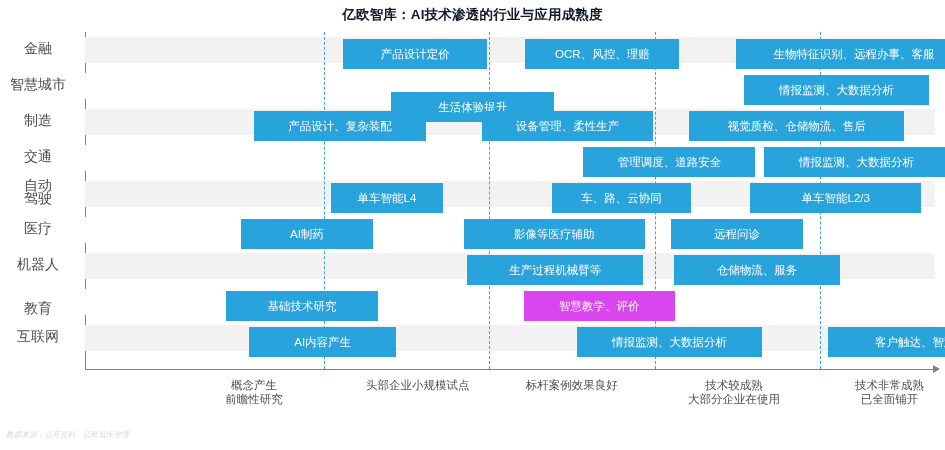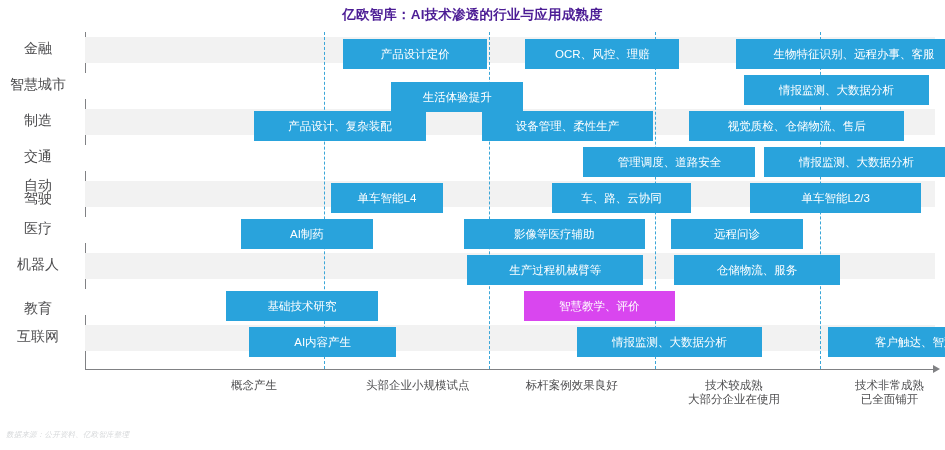--- a/index.html
+++ b/index.html
@@ -7,21 +7,21 @@
     width:945px;height:450px;
     background:#ffffff;
     font-family:"Liberation Sans","DejaVu Sans",sans-serif;
     overflow:hidden;
     position:relative;
     color:#58595b;
   }
   #chart-title{
     position:absolute;top:6px;left:0;width:945px;
     text-align:center;
-    font-size:13.5px;font-weight:bold;color:#4c1d95;
+    font-size:13.5px;font-weight:bold;color:#0f172a;
     letter-spacing:.2px;
   }
   .row-band{
     position:absolute;left:0;width:850px;height:26px;
     background:#f2f2f2;
   }
   .row-band.clear{background:#ffffff;}
   .axis-left{
     position:absolute;left:85px;top:32px;width:1px;height:337px;
     background:#808184;
@@ -105,21 +105,21 @@
     </div>
     <div class="ylabel" style="top: 222px;">医疗</div>
     <div class="ylabel" style="top: 258px;">机器人</div>
     <div class="ylabel" style="top: 294px; margin-top: 8px;">教育</div>
     <div class="ylabel" style="top: 330px;">互联网</div>
   </div>
 <div id="bars">
     <div class="bar" style="left: 343.36px; width: 143.985px; top: 39px; background: rgb(41, 163, 220);">产品设计定价</div>
     <div class="bar" style="left: 525.41px; width: 153.915px; top: 39px; background: rgb(41, 163, 220);">OCR、风控、理赔</div>
     <div class="bar" style="left: 735.595px; width: 236.665px; top: 39px; background: rgb(41, 163, 220);">生物特征识别、远程办事、客服</div>
-    <div class="bar" style="left: 391.355px; width: 132px; top: 82px; background: rgb(41, 163, 220);">生活体验提升</div>
+    <div class="bar" style="left: 391.355px; width: 163px; top: 92px; background: rgb(41, 163, 220);">生活体验提升</div>
     <div class="bar" style="left: 743.87px; width: 185.36px; top: 75px; background: rgb(41, 163, 220);">情报监测、大数据分析</div>
     <div class="bar" style="left: 253.99px; width: 172.12px; top: 111px; background: rgb(41, 163, 220);">产品设计、复杂装配</div>
     <div class="bar" style="left: 482.38px; width: 170.465px; top: 111px; background: rgb(41, 163, 220);">设备管理、柔性生产</div>
     <div class="bar" style="left: 689.255px; width: 215.15px; top: 111px; background: rgb(41, 163, 220);">视觉质检、仓储物流、售后</div>
     <div class="bar" style="left: 583.335px; width: 172.12px; top: 147px; background: rgb(41, 163, 220);">管理调度、道路安全</div>
     <div class="bar" style="left: 763.73px; width: 185.36px; top: 147px; background: rgb(41, 163, 220);">情报监测、大数据分析</div>
     <div class="bar" style="left: 331px; width: 112px; top: 183px; background: rgb(41, 163, 220);">单车智能L4</div>
     <div class="bar" style="left: 551.89px; width: 139.02px; top: 183px; background: rgb(41, 163, 220);">车、路、云协同</div>
     <div class="bar" style="left: 750.49px; width: 170.465px; top: 183px; background: rgb(41, 163, 220);">单车智能L2/3</div>
     <div class="bar" style="left: 240.75px; width: 132.4px; top: 219px; background: rgb(41, 163, 220);">AI制药</div>
@@ -129,20 +129,21 @@
     <div class="bar" style="left: 674.36px; width: 165.5px; top: 255px; background: rgb(41, 163, 220);">仓储物流、服务</div>
     <div class="bar" style="left: 225.855px; width: 152.26px; top: 291px; background: rgb(41, 163, 220);">基础技术研究</div>
     <div class="bar" style="left: 523.755px; width: 151px; top: 291px; background: #d946ef;">智慧教学、评价</div>
     <div class="bar" style="left: 249.025px; width: 147.295px; top: 327px; background: rgb(41, 163, 220);">AI内容产生</div>
     <div class="bar" style="left: 576.715px; width: 185.36px; top: 327px; background: rgb(41, 163, 220);">情报监测、大数据分析</div>
     <div class="bar" style="left: 828.275px; width: 196.945px; top: 327px; background: rgb(41, 163, 220);">客户触达、智慧营销</div>
   </div>
 <div id="xlabels">
     <div class="xlabel" style="width: 170px; left: 168.99px;">
       <div>概念产生</div>
+      <div>前瞻性研究</div>
     </div>
     <div class="xlabel" style="width: 170px; left: 332.835px;">
       <div>头部企业小规模试点</div>
     </div>
     <div class="xlabel" style="width: 170px; left: 486.75px;">
       <div>标杆案例效果良好</div>
     </div>
     <div class="xlabel" style="width: 170px; left: 648.94px;">
       <div>技术较成熟</div>
       <div>大部分企业在使用</div>

